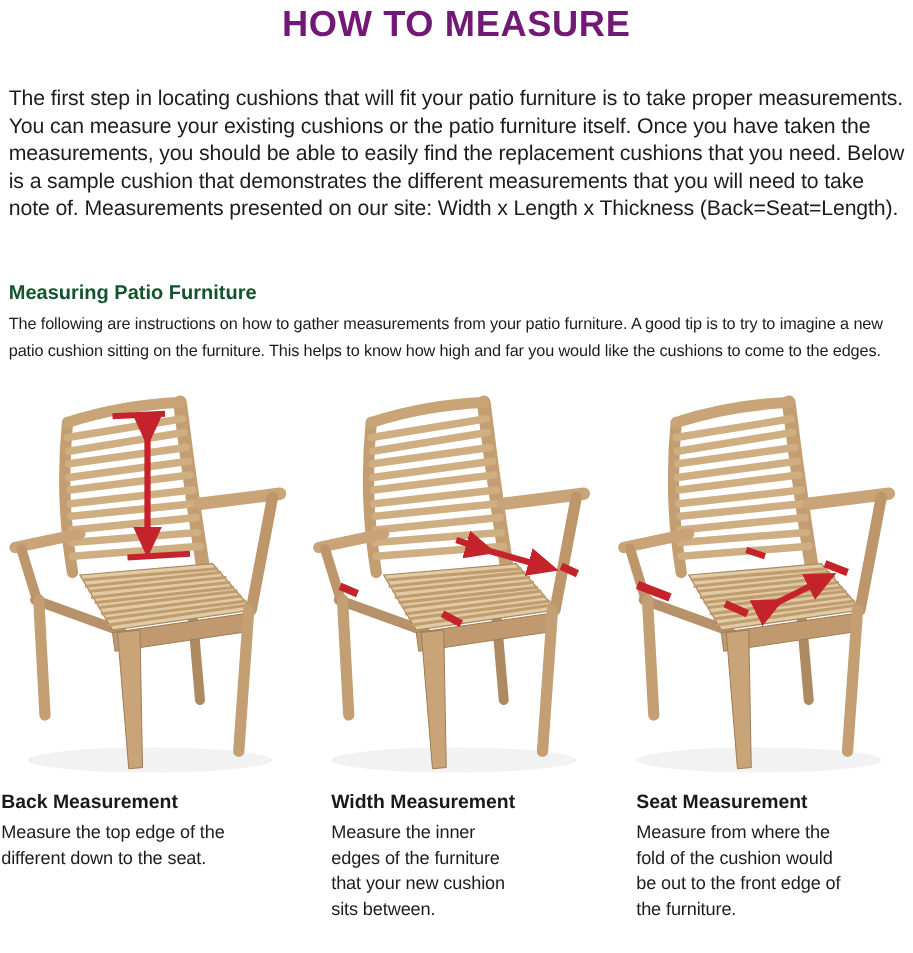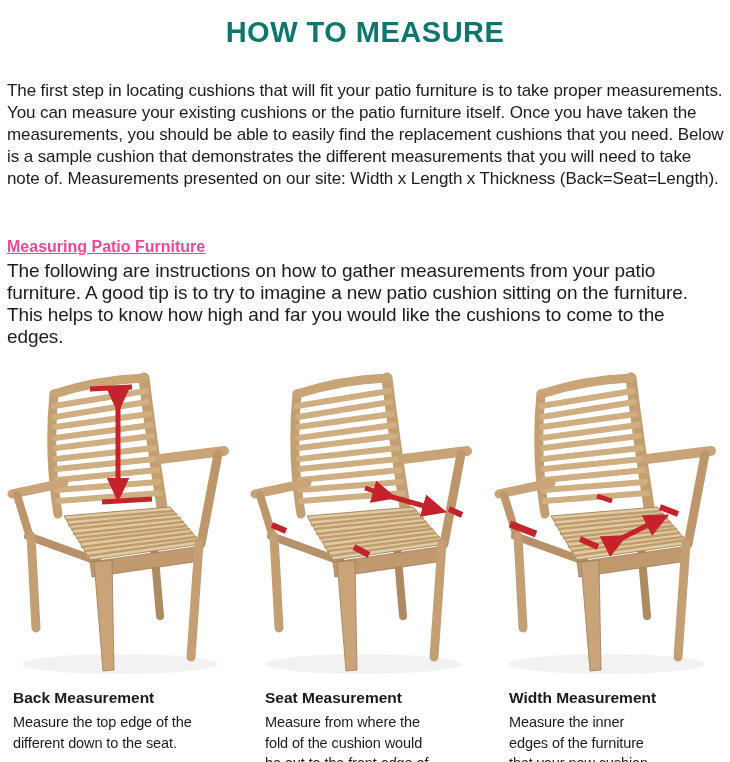--- a/index.html
+++ b/index.html
@@ -5,40 +5,39 @@
   html,body{margin:0;padding:0;background:#ffffff;}
   .page{
     position:relative;
     width:730px;height:762px;
     background:#ffffff;
     font-family:"Liberation Sans", sans-serif;
     color:#1c1c1c;
     overflow:hidden;
   }
   .page-title{
-    margin:0;padding-top:16px;
+    margin:0;padding-top:4px;
     text-align:center;
     font-size:29px;font-weight:bold;letter-spacing:.5px;
-    color:#0f766e;
+    color:#701a75;
   }
   .intro{
     margin:31px 6px 0 7px;
     font-size:17px;letter-spacing:-0.1px;
     line-height:22px;
     max-width:718px;
   }
   .section-heading{
     margin:48px 0 0 7px;
     font-size:16px;font-weight:bold;
-    text-decoration:underline;
-    color:#ec4899;
+    color:#14532d;
   }
   .section-body{
     margin:4px 6px 0 7px;
-    font-size:19px;letter-spacing:-0.1px;
+    font-size:13px;letter-spacing:-0.1px;
     line-height:22px;
     max-width:718px;
   }
   .figure-row{
     margin-top:16px;
     display:grid;
     grid-template-columns:243px 244px 243px;
     height:322px;
   }
   .figure{margin:0;padding:0;}
@@ -48,21 +47,21 @@
     grid-template-columns:243px 244px 243px;
     margin-top:3px;
   }
   .caption-title{
     font-size:15.5px;font-weight:bold;
     margin-bottom:5px;color:#1a1a1a;
   }
   .caption-body{
     font-size:14.5px;line-height:20.5px;letter-spacing:-0.1px;
   }
-  .cap-1{padding-left:13px;}
+  .cap-1{padding-left:1px;}
   .cap-1 .caption-body{width:192px;}
   .cap-2{padding-left:22px;}
   .cap-2 .caption-body{width:174px;}
   .cap-3{padding-left:22px;}
   .cap-3 .caption-body{width:156px;}
 </style>
 </head>
 <body>
 
 <div class="page">
@@ -171,23 +170,23 @@
       </svg>
     </figure>
 
   </div>
 
   <div class="caption-row">
     <div class="caption cap-1">
       <div class="caption-title">Back Measurement</div>
       <div class="caption-body">Measure the top edge of the different down to the seat.</div>
     </div>
+    <div class="caption cap-3">
+      <div class="caption-title">Width Measurement</div>
+      <div class="caption-body">Measure the inner edges of the furniture that your new cushion sits between.</div>
+    </div>
     <div class="caption cap-2">
       <div class="caption-title">Seat Measurement</div>
       <div class="caption-body">Measure from where the fold of the cushion would be out to the front edge of the furniture.</div>
-    </div>
-    <div class="caption cap-3">
-      <div class="caption-title">Width Measurement</div>
-      <div class="caption-body">Measure the inner edges of the furniture that your new cushion sits between.</div>
     </div>
   </div>
 
 </div>
 
 </body></html>

